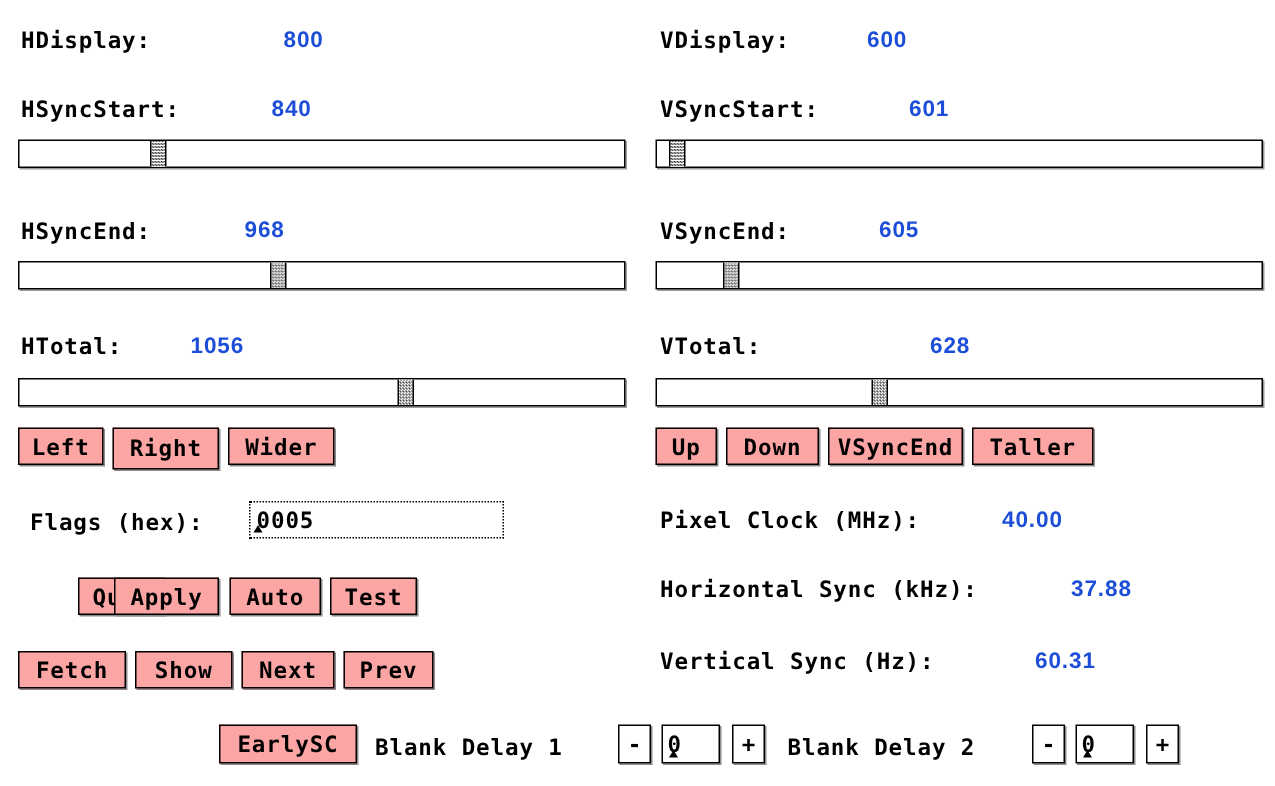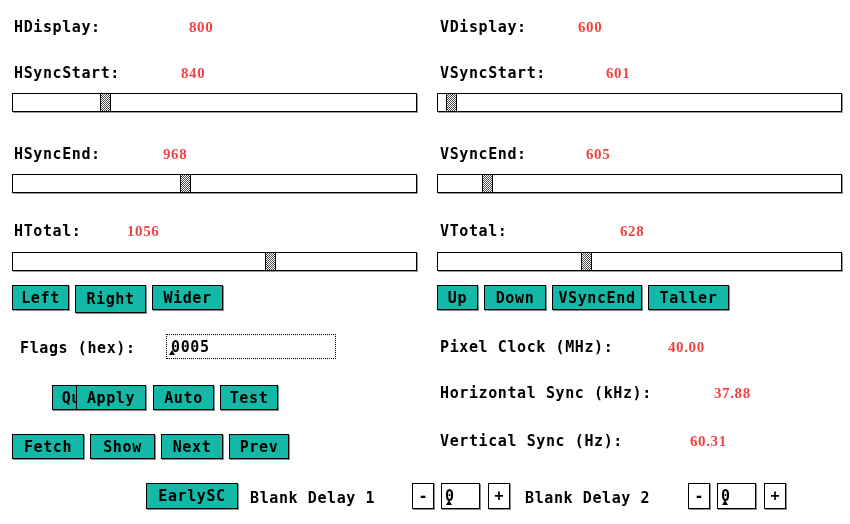--- a/index.html
+++ b/index.html
@@ -28,25 +28,25 @@
   
   .lbl {
     font-family: "DejaVu Sans Mono", "Liberation Mono", monospace;
     font-weight: bold;
     font-size: 15px;
     letter-spacing: 0.6px;
     color: #000;
     line-height: 18px;
   }
   .val {
-    font-family: Liberation Serif, serif;
-    font-weight: bold;
-    font-size: 15px;
-    letter-spacing: 0.6px;
-    color: #ef4444;
+    font-family: Liberation Sans, sans-serif;
+    font-weight: bold;
+    font-size: 15px;
+    letter-spacing: 0.6px;
+    color: #1d4ed8;
     line-height: 18px;
   }
 
   
   .scroll {
     position: absolute;
     box-sizing: border-box;
     height: 19px;
     background: #ffffff;
     border: 1px solid #000000;
@@ -63,21 +63,21 @@
     background-size: 2px 2px;
     border-left: 1px solid #000;
     border-right: 1px solid #000;
     box-sizing: border-box;
   }
 
   
   .btn {
     position: absolute;
     box-sizing: border-box;
-    background: #14b8a6;
+    background: #fca5a5;
     border: 1px solid #000000;
     color: #000;
     font-family: "DejaVu Sans Mono", "Liberation Mono", monospace;
     font-weight: bold;
     font-size: 15px;
     letter-spacing: 0.6px;
     text-align: left;
     white-space: pre;
     box-shadow: 1px 1px 0 0 #8c8c8c;
     cursor: default;

